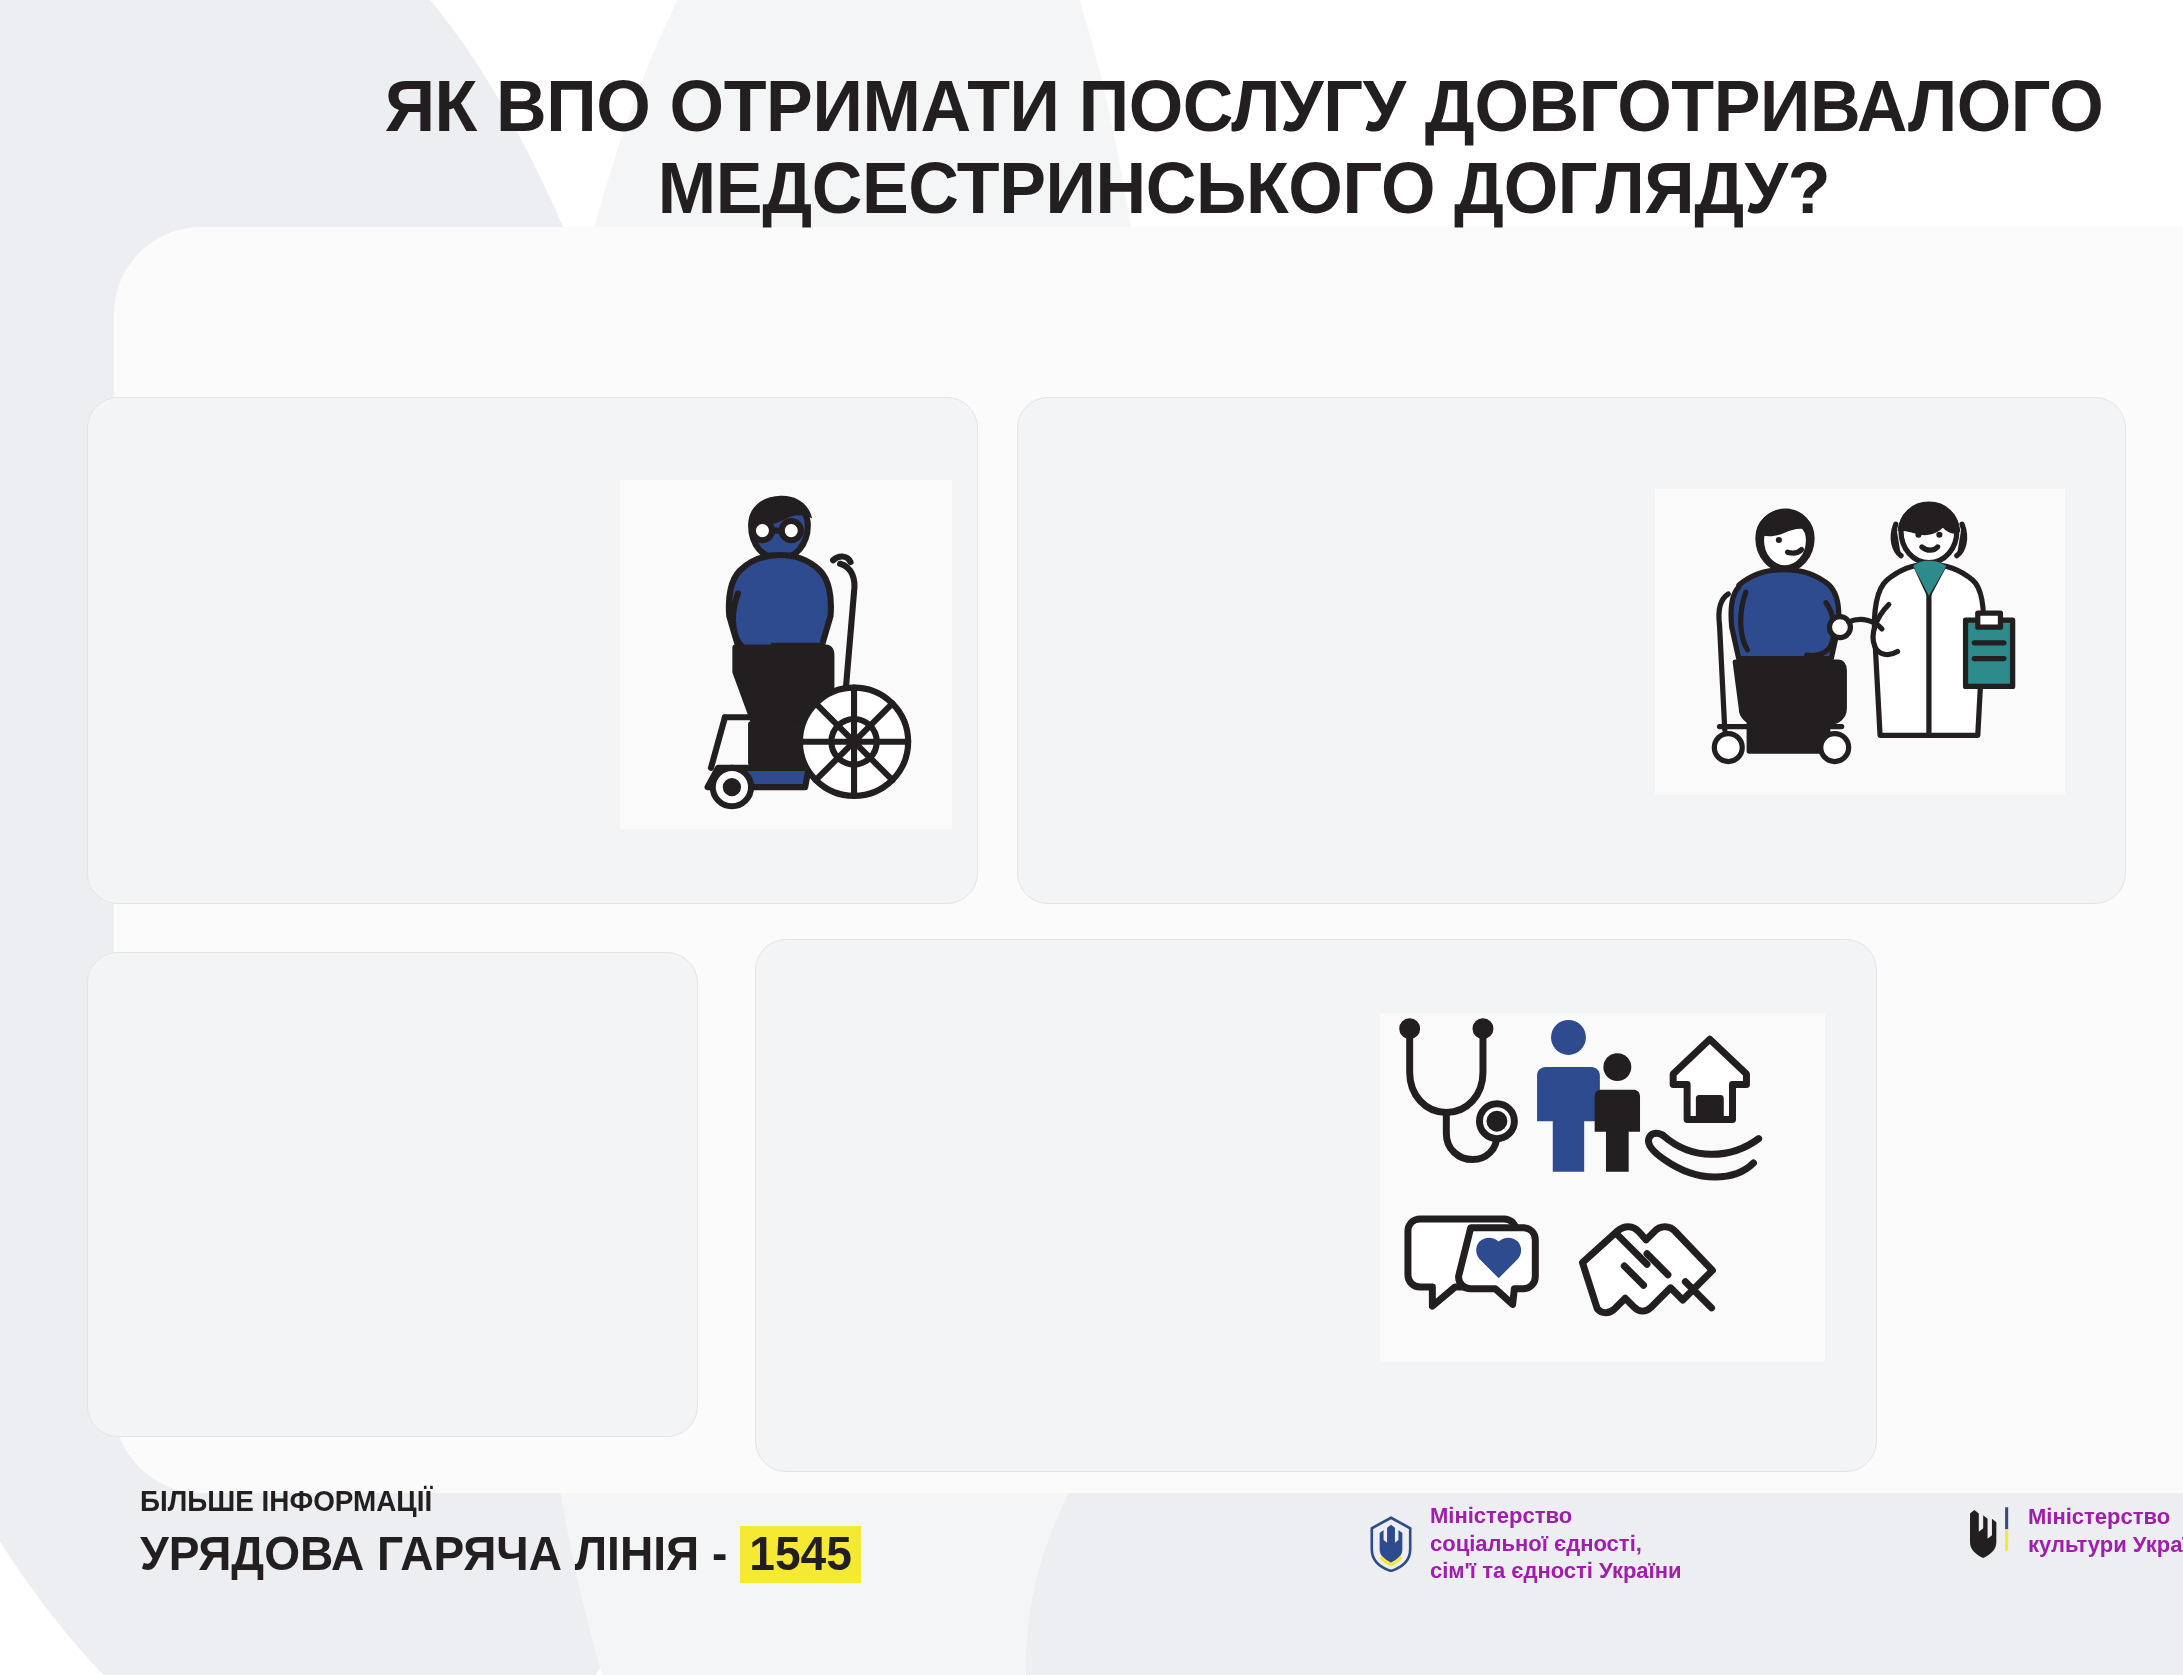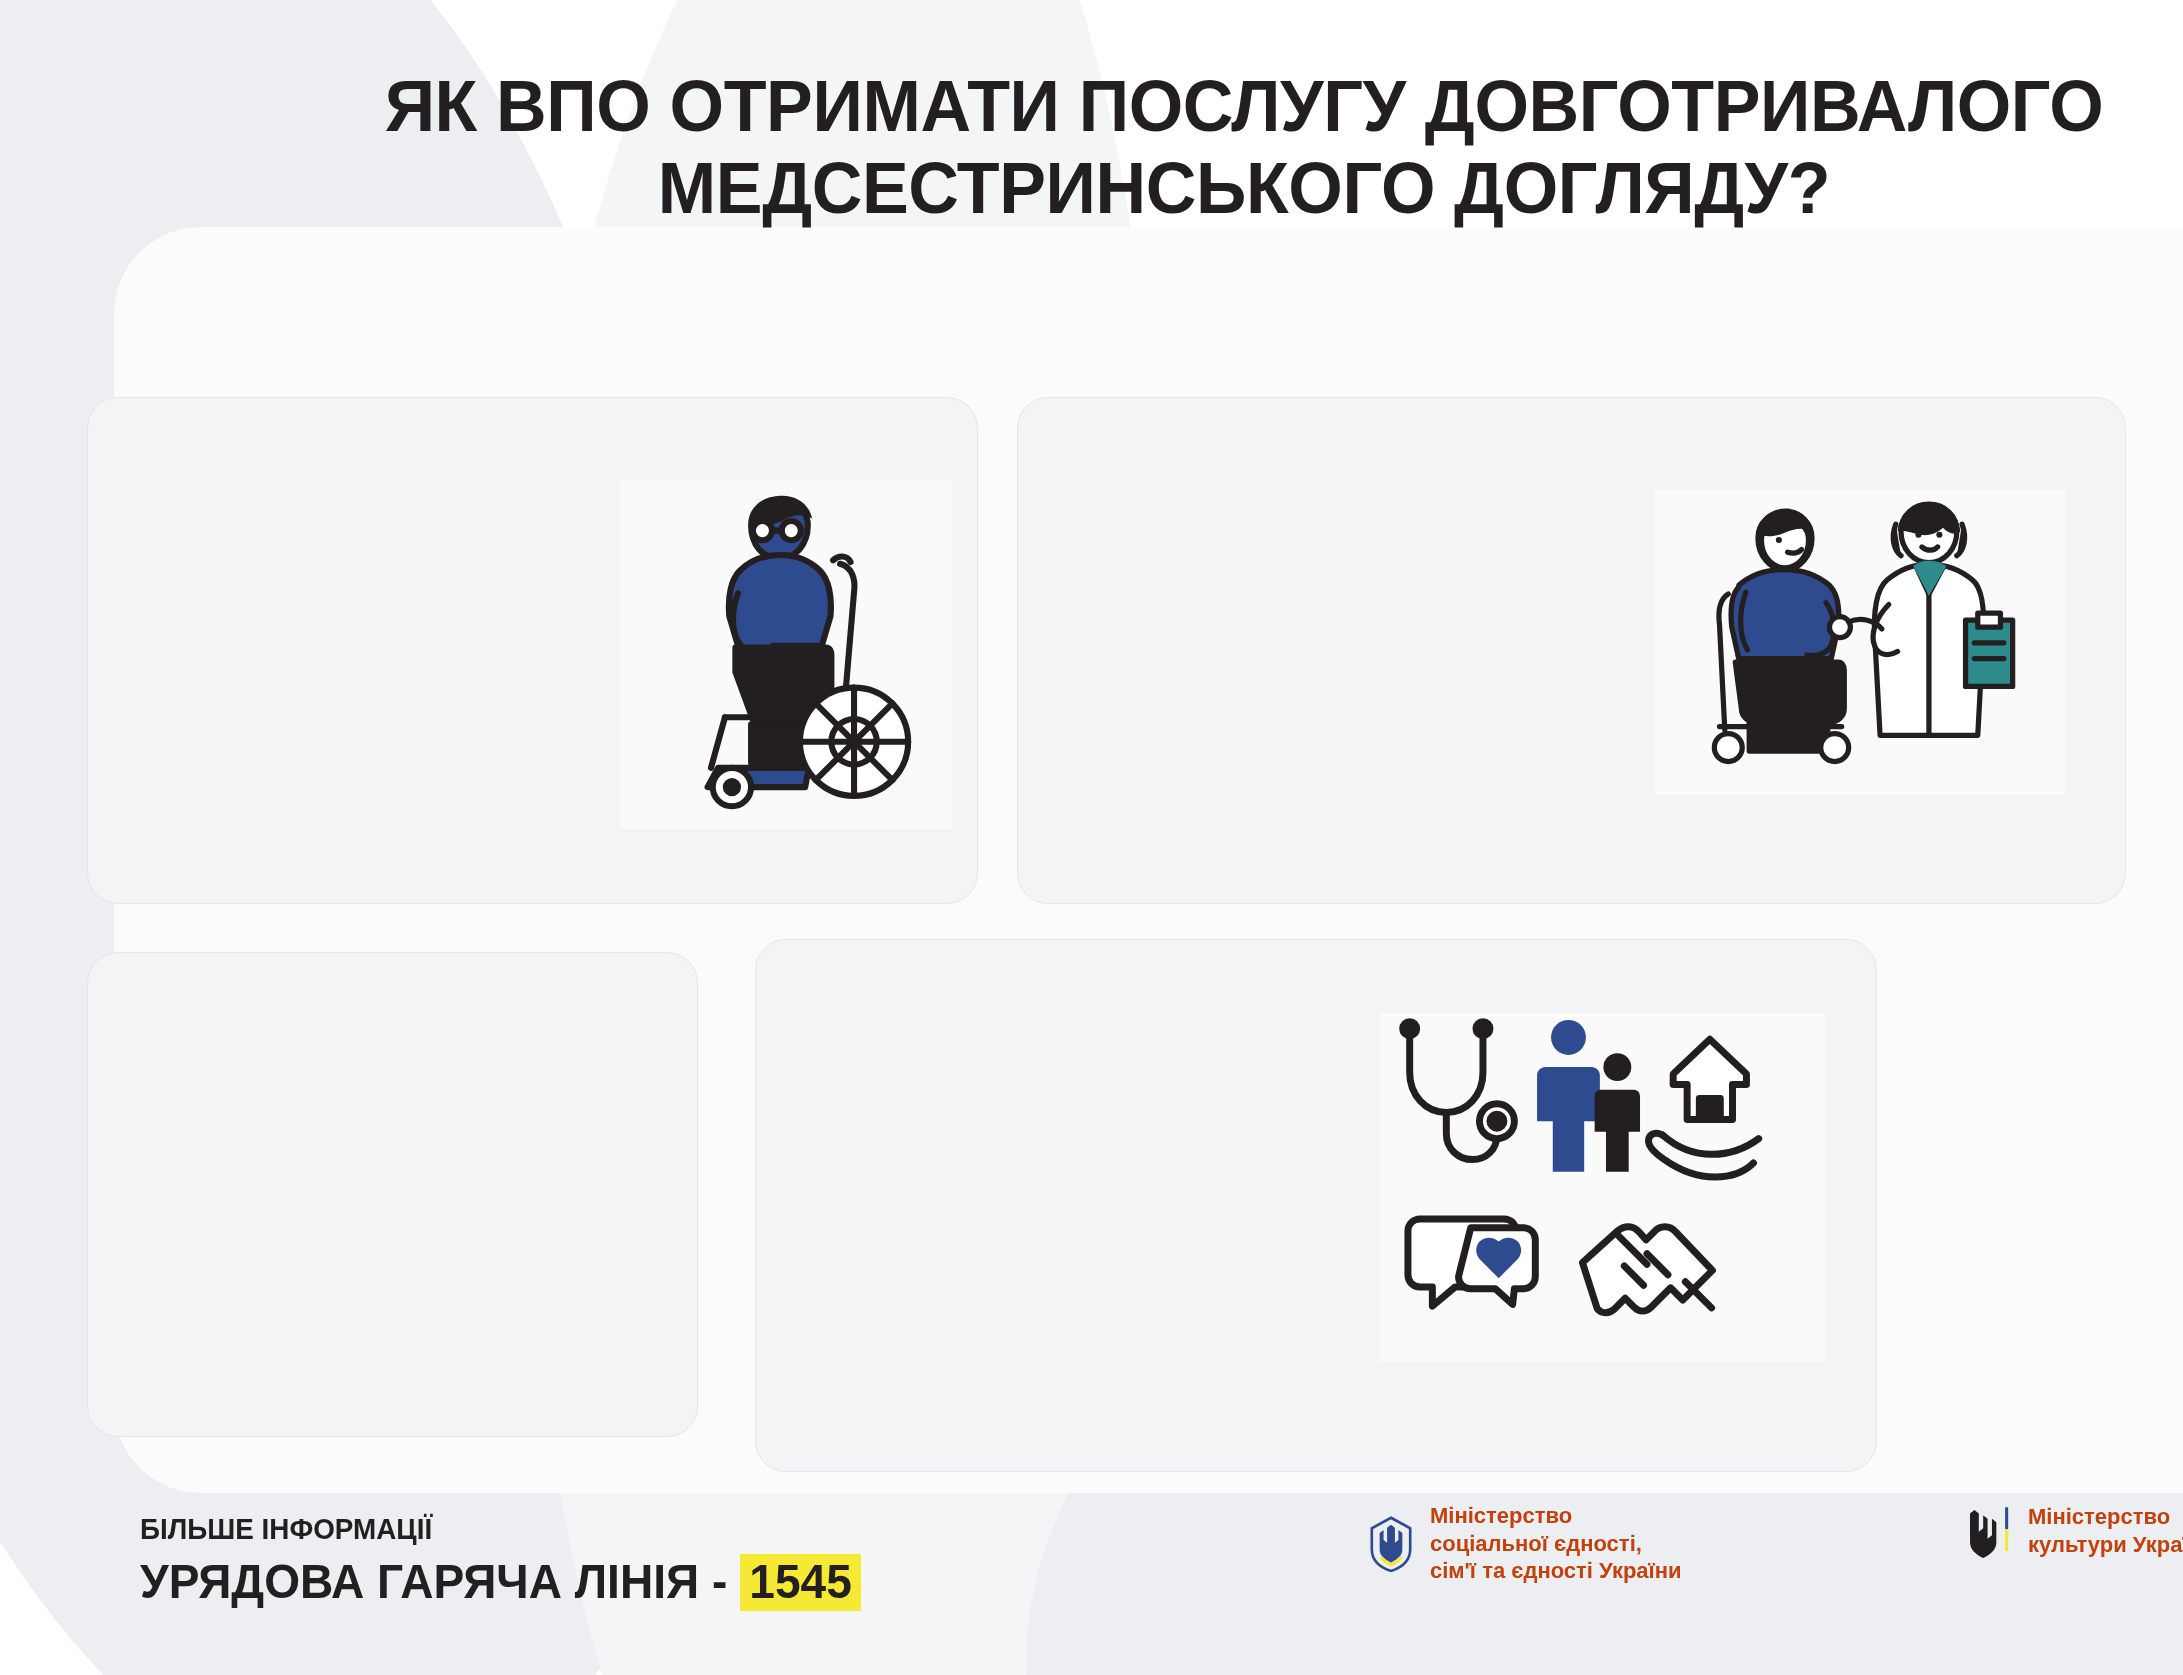--- a/index.html
+++ b/index.html
@@ -148,21 +148,20 @@
   #illus-wheelchair { left: 620px; top: 480px; width: 332px; height: 349px; }
   #illus-doctor     { left: 1655px; top: 489px; width: 410px; height: 306px; }
   #illus-icons      { left: 1380px; top: 1013px; width: 445px; height: 349px; }
 
   
   .footer-left {
     position: absolute;
     left: 140px;
     top: 1485px;
     z-index: 7;
-    margin-top: 28px;
   }
   .footer-more {
     color: #231f20;
     font-weight: 700;
     font-size: 29px;
     letter-spacing: 0px;
     transform: scaleX(0.96);
     transform-origin: left top;
   }
   .footer-hotline {
@@ -182,21 +181,21 @@
   .logo-block {
     position: absolute;
     display: flex;
     align-items: center;
     z-index: 7;
   }
   #logo-social { left: 1367px; top: 1502px; }
   #logo-culture { left: 1956px; top: 1502px; }
   .logo-mark { margin-right: 15px; }
   .logo-text {
-    color: #c2410c;
+    color: #a21caf;
     font-weight: 700;
     font-size: 22px;
     line-height: 1.26;
   }
   .logo-text .l {
     display: block;
     white-space: nowrap;
   }
 </style>
 </head>

